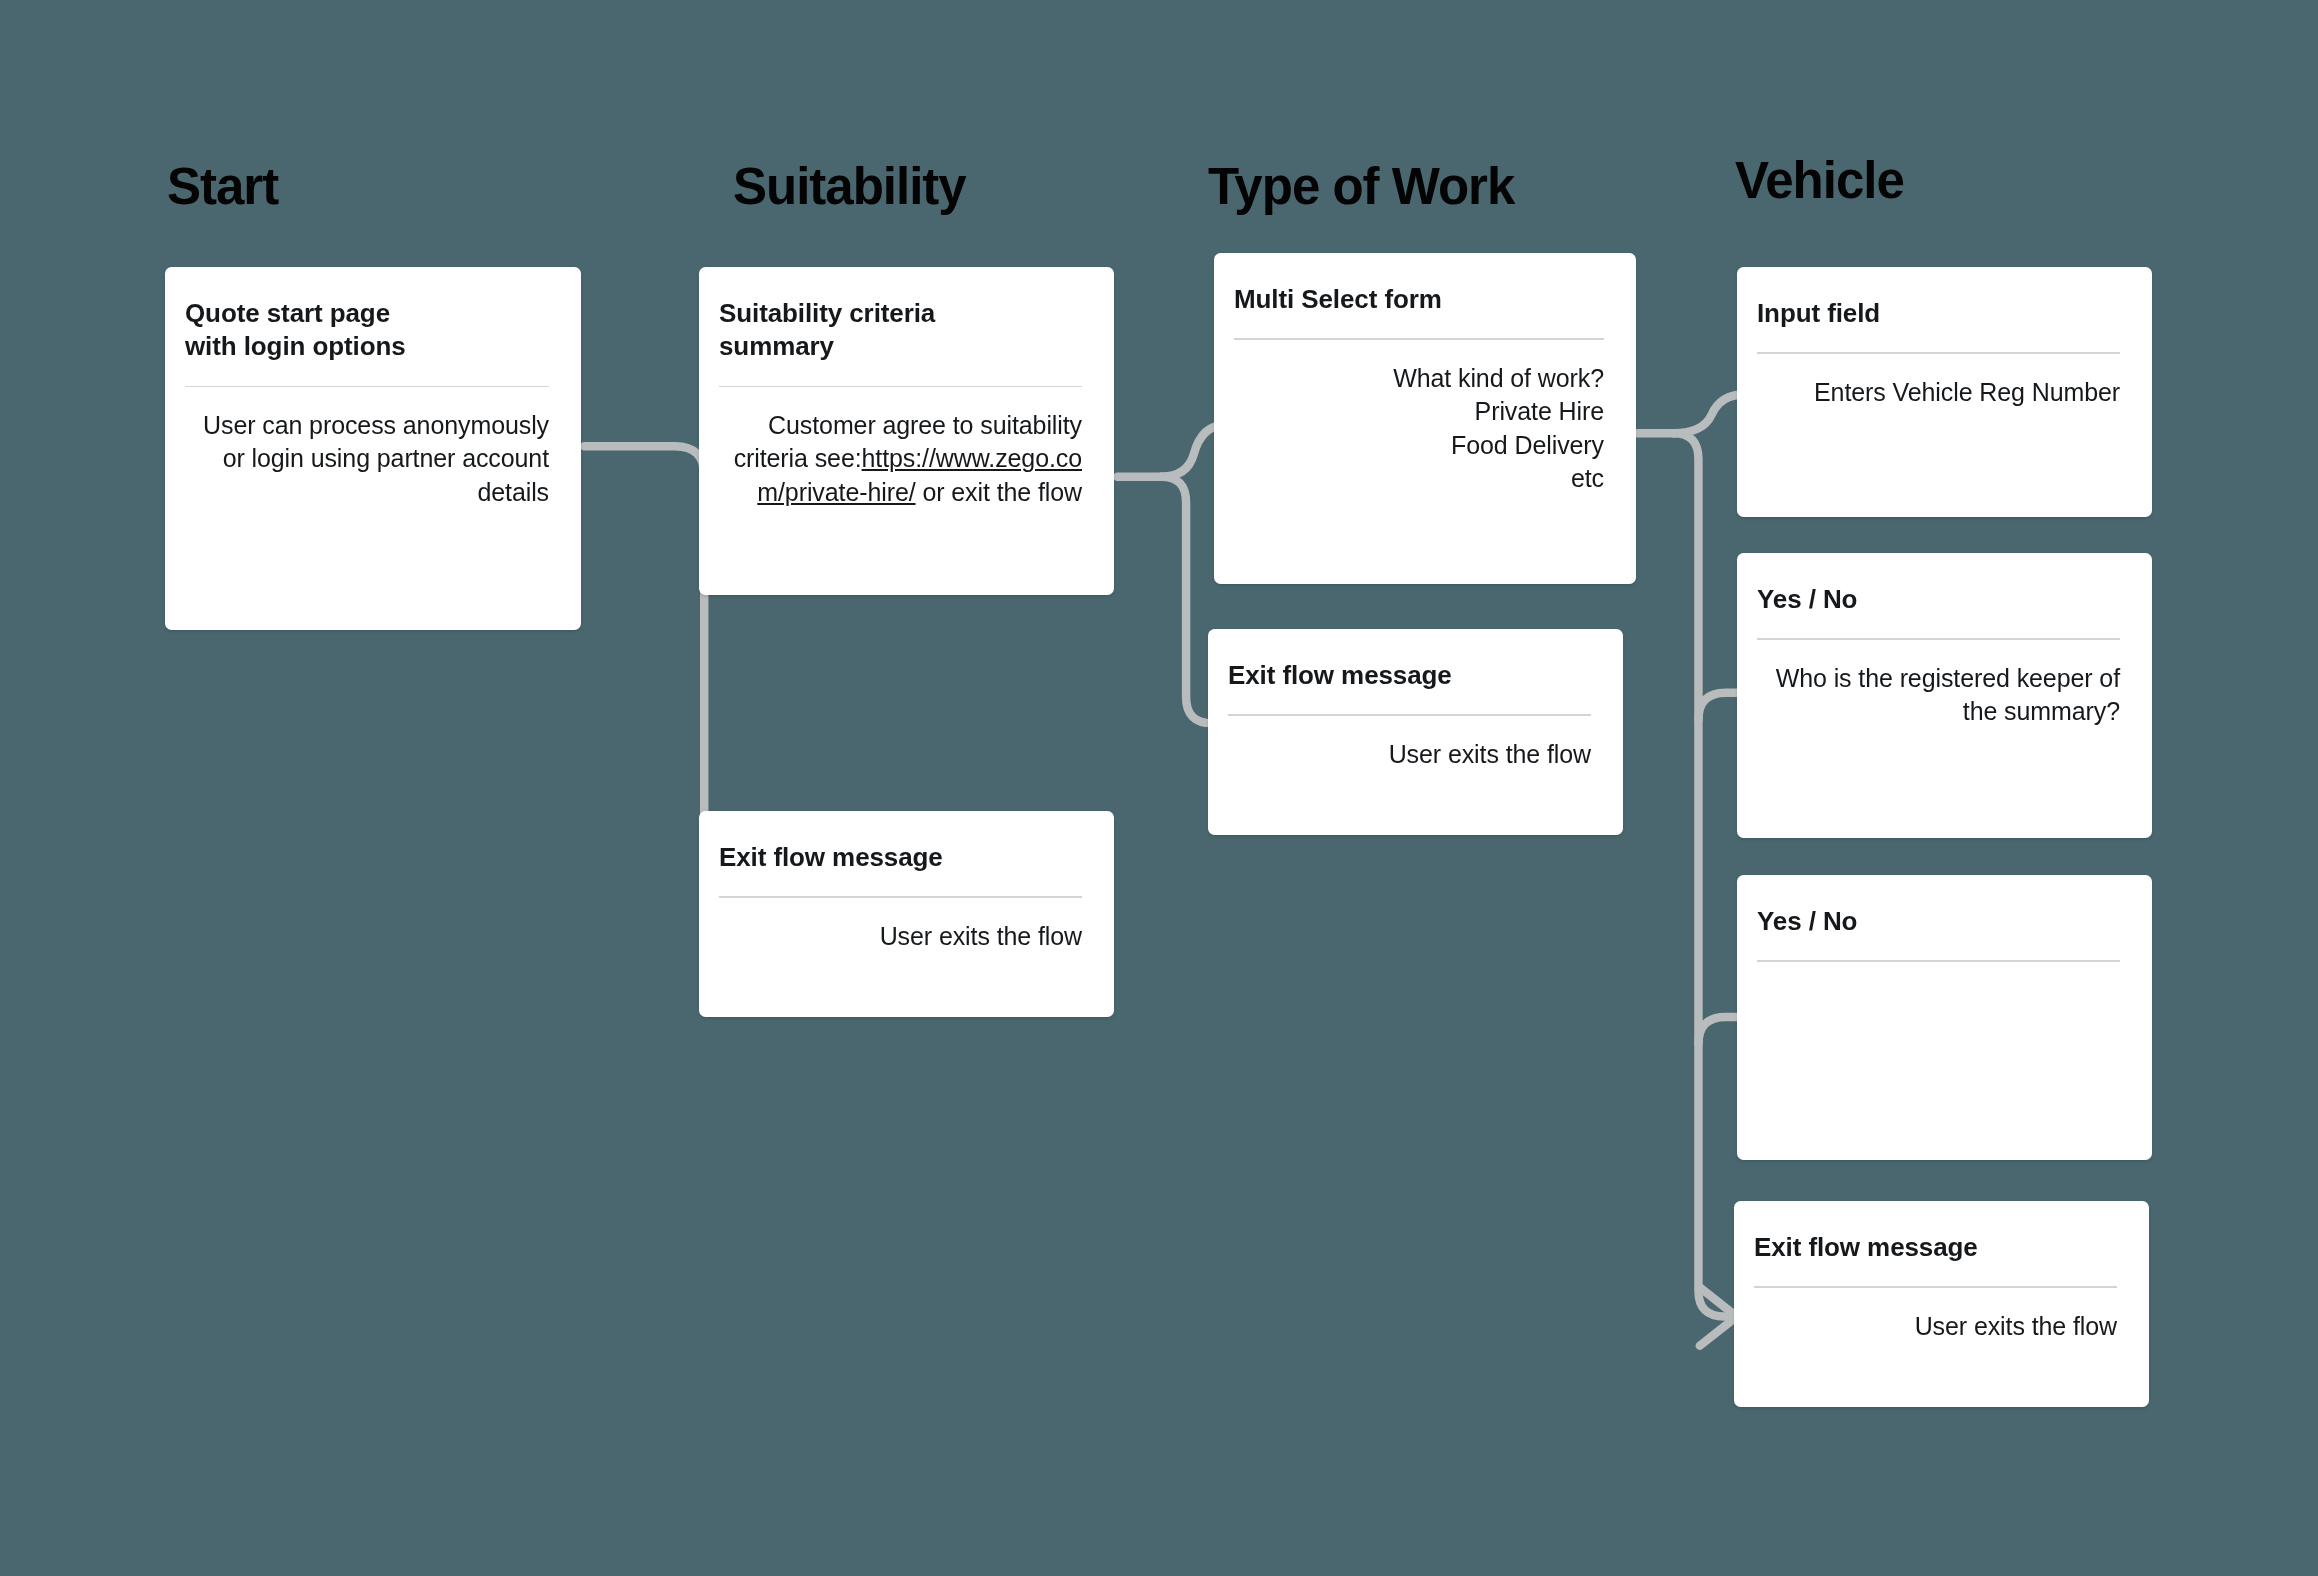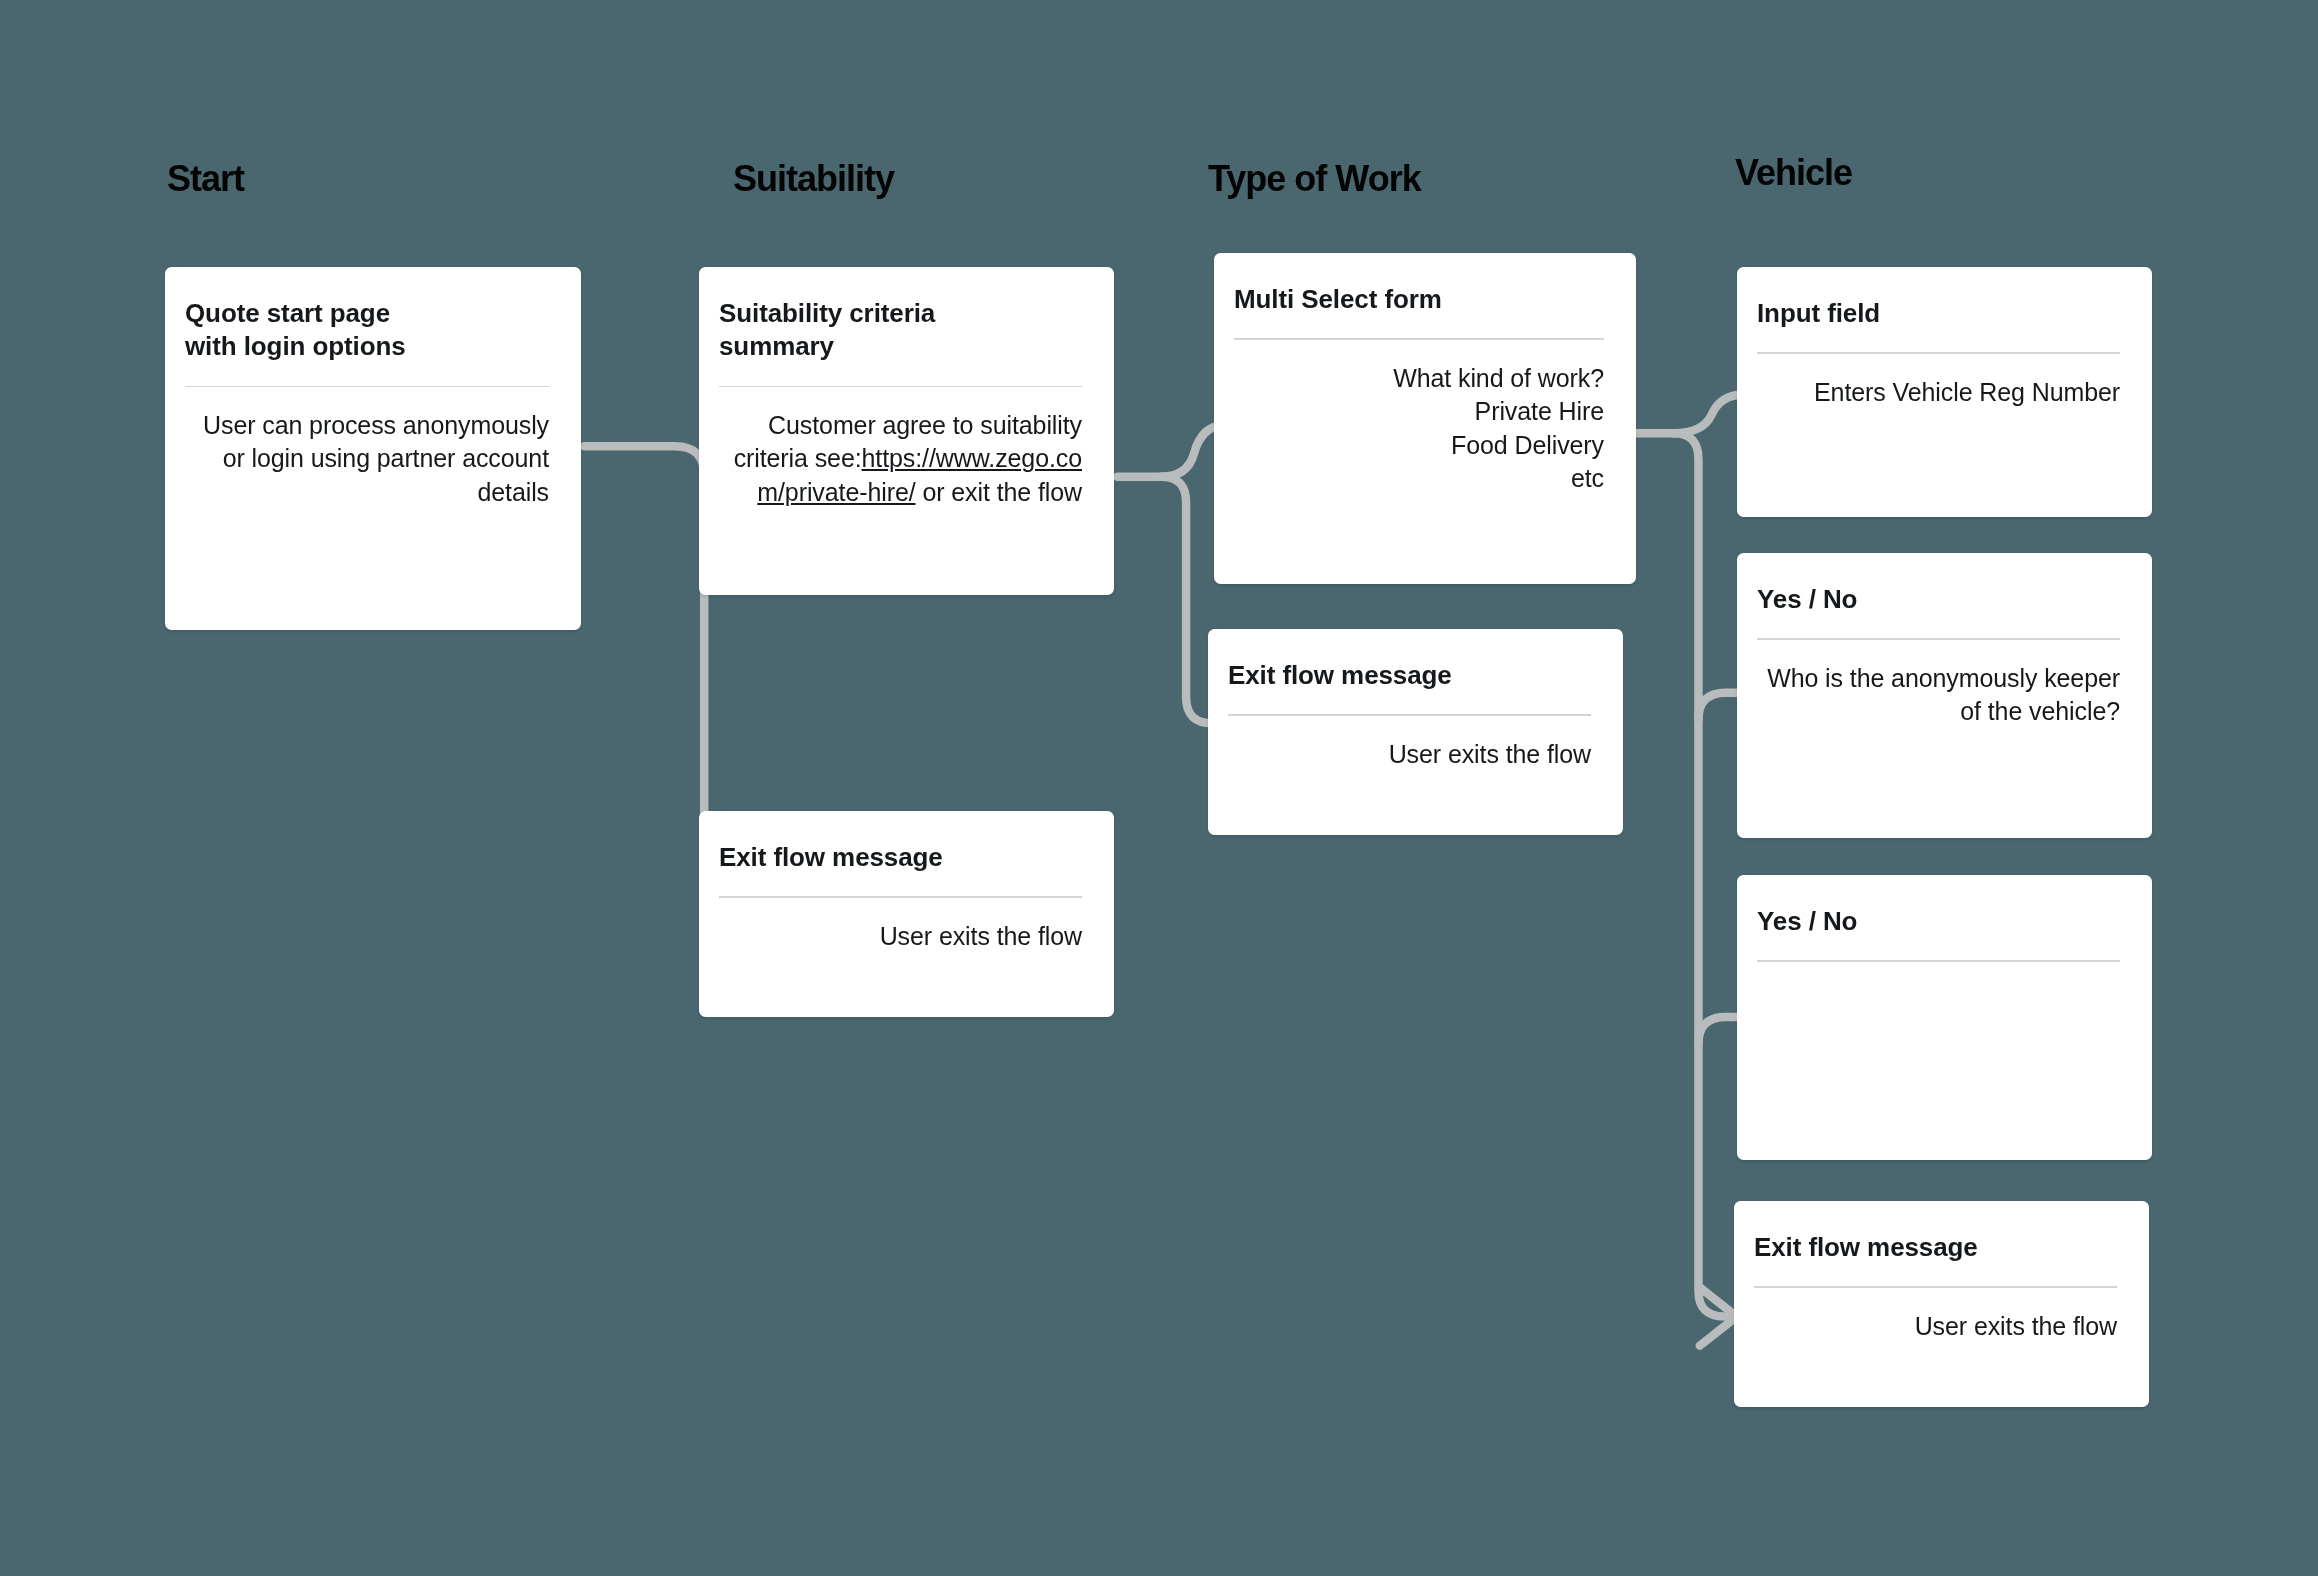--- a/index.html
+++ b/index.html
@@ -27,21 +27,21 @@
     width: 2319px;
     height: 1576px;
     z-index: 1;
     pointer-events: none;
   }
 
   
   .col-title {
     position: absolute;
     z-index: 3;
-    font-size: 36px;
+    font-size: 51px;
     font-weight: 700;
     letter-spacing: -1px;
     color: #040404;
     white-space: nowrap;
     line-height: 1;
   }
 
   
   .card {
     position: absolute;
@@ -176,21 +176,21 @@
 
   <div class="card" style="left:1737px; top:267px; width:415px; height:250px;">
     <div class="card-title">Input field</div>
     <div class="card-divider"></div>
     <div class="card-body">Enters Vehicle Reg Number</div>
   </div>
 
   <div class="card" style="left:1737px; top:553px; width:415px; height:285px;">
     <div class="card-title">Yes / No</div>
     <div class="card-divider"></div>
-    <div class="card-body">Who is the anonymously keeper of the vehicle?</div>
+    <div class="card-body">Who is the registered keeper of the summary?</div>
   </div>
 
   <div class="card" style="left:1737px; top:875px; width:415px; height:285px;">
     <div class="card-title">Yes / No</div>
     <div class="card-divider"></div>
   </div>
 
   <div class="card" style="left:1734px; top:1201px; width:415px; height:206px;">
     <div class="card-title">Exit flow message</div>
     <div class="card-divider"></div>

